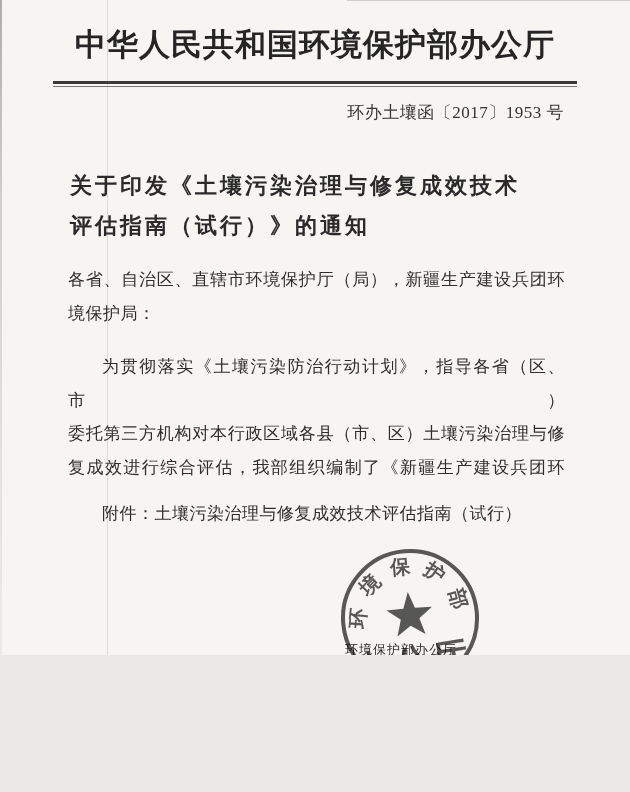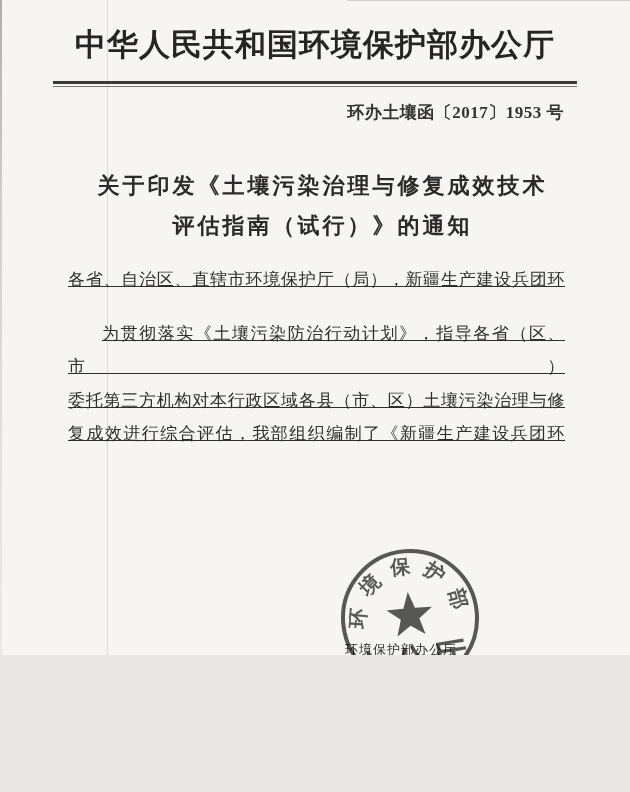--- a/index.html
+++ b/index.html
@@ -35,37 +35,37 @@
     font-size: 31px; font-weight: 700; letter-spacing: 1px;
     color: #252525;
   }
   .header-rule {
     position: absolute; left: 53px; right: 53px; top: 81px; height: 2px;
     border-top: 3px solid #3a3a3a;
     border-bottom: 1px solid #767676;
   }
   .doc-number {
     position: absolute; top: 101px; right: 66px;
-    font-size: 17px; letter-spacing: .5px; font-weight: 700;
+    font-size: 17px; letter-spacing: .5px; font-weight: 400;
     color: #333;
   }
   
   .notice-title {
     position: absolute; top: 166px; left: 70px; width: 505px;
-    text-align: center;
+    text-align: left;
     font-size: 22px; font-weight: 700; letter-spacing: 3px;
     line-height: 40px; color: #2a2a2a;
   }
   
   .body-block {
     position: absolute; top: 263px; left: 68px; width: 497px;
     font-size: 17px; line-height: 33.5px; letter-spacing: .5px;
     color: #2e2e2e;
   }
-  .jline { text-align: justify; text-align-last: justify; text-decoration: underline; }
+  .jline { text-align: justify; text-align-last: justify; }
   .indent { text-indent: 34px; margin-top: 20px; }
   .attachment-line { margin-top: 13px; text-indent: 34px; }
   
   .sig-org {
     position: absolute; left: 345px; top: 641px;
     font-size: 13px; letter-spacing: 1px; z-index: 1;
   }
   .sig-date {
     position: absolute; left: 333px; top: 662px;
     font-size: 17px; letter-spacing: .5px; z-index: 1;
@@ -108,23 +108,25 @@
 
   <div class="doc-number">环办土壤函〔2017〕1953 号</div>
 
   <div class="notice-title">
     <div>关于印发《土壤污染治理与修复成效技术</div>
     <div>评估指南（试行）》的通知</div>
   </div>
 
   <div class="body-block">
     <div class="jline">各省、自治区、直辖市环境保护厅（局），新疆生产建设兵团环</div>
+    <div>境保护局：</div>
     <div class="jline indent">为贯彻落实《土壤污染防治行动计划》，指导各省（区、市）</div>
     <div class="jline">委托第三方机构对本行政区域各县（市、区）土壤污染治理与修</div>
     <div class="jline">复成效进行综合评估，我部组织编制了《新疆生产建设兵团环</div>
+    <div class="attachment-line">附件：土壤污染治理与修复成效技术评估指南（试行）</div>
   </div>
 
   <div class="sig-org">环境保护部办公厅</div>
   <div class="sig-date">2017 年 12 月 15 日</div>
 
   <svg class="seal" viewBox="0 0 204 204" xmlns="http://www.w3.org/2000/svg">
     <circle cx="102" cy="102" r="67" fill="none" stroke="#3d3d3d" stroke-width="4"></circle>
     <polygon fill="#3d3d3d" points="102,76 107.8,92.1 124.8,92.6 111.3,103 116.1,119.4 102,109.8 87.9,119.4 92.7,103 79.2,92.6 96.2,92.1"></polygon>
     <defs>
       <path id="sealArc" d="M 59.7 117.4 A 45 45 0 1 1 144.3 117.4" fill="none"></path>

